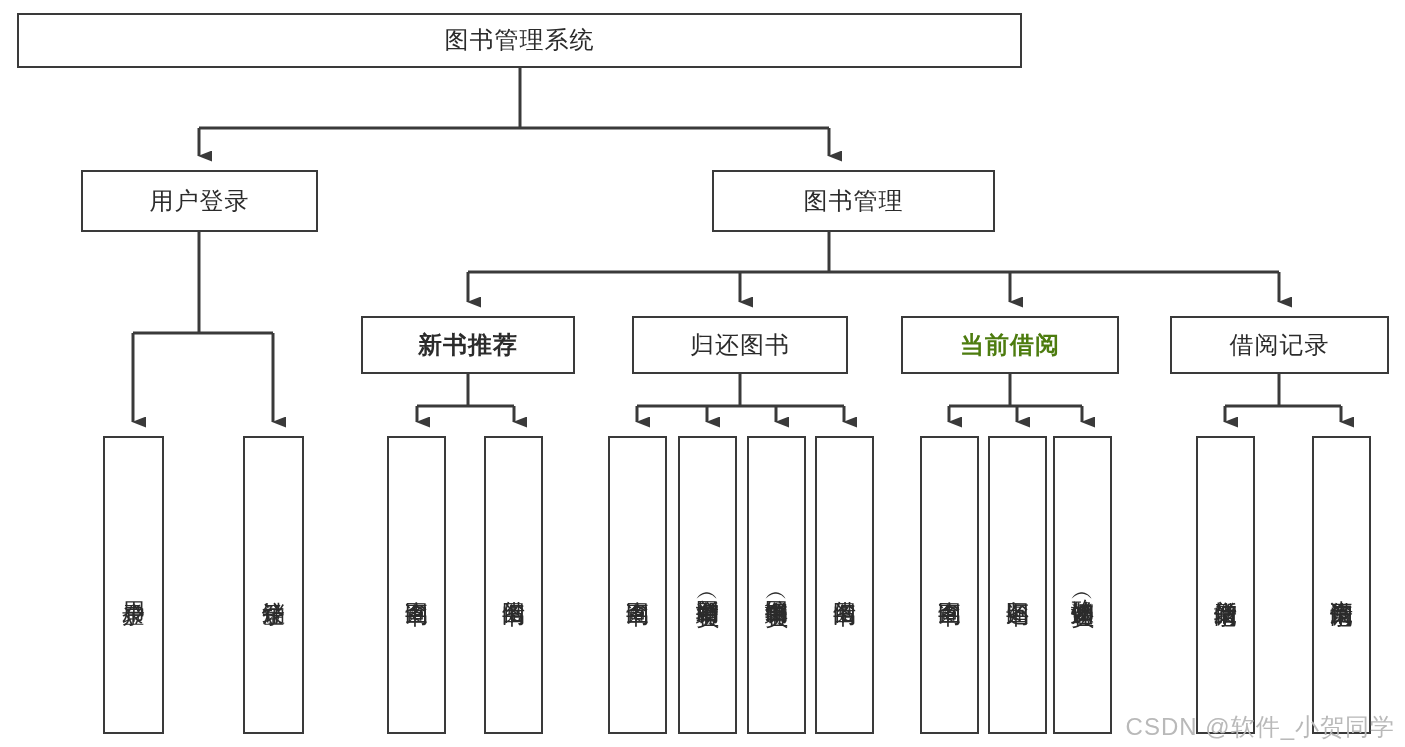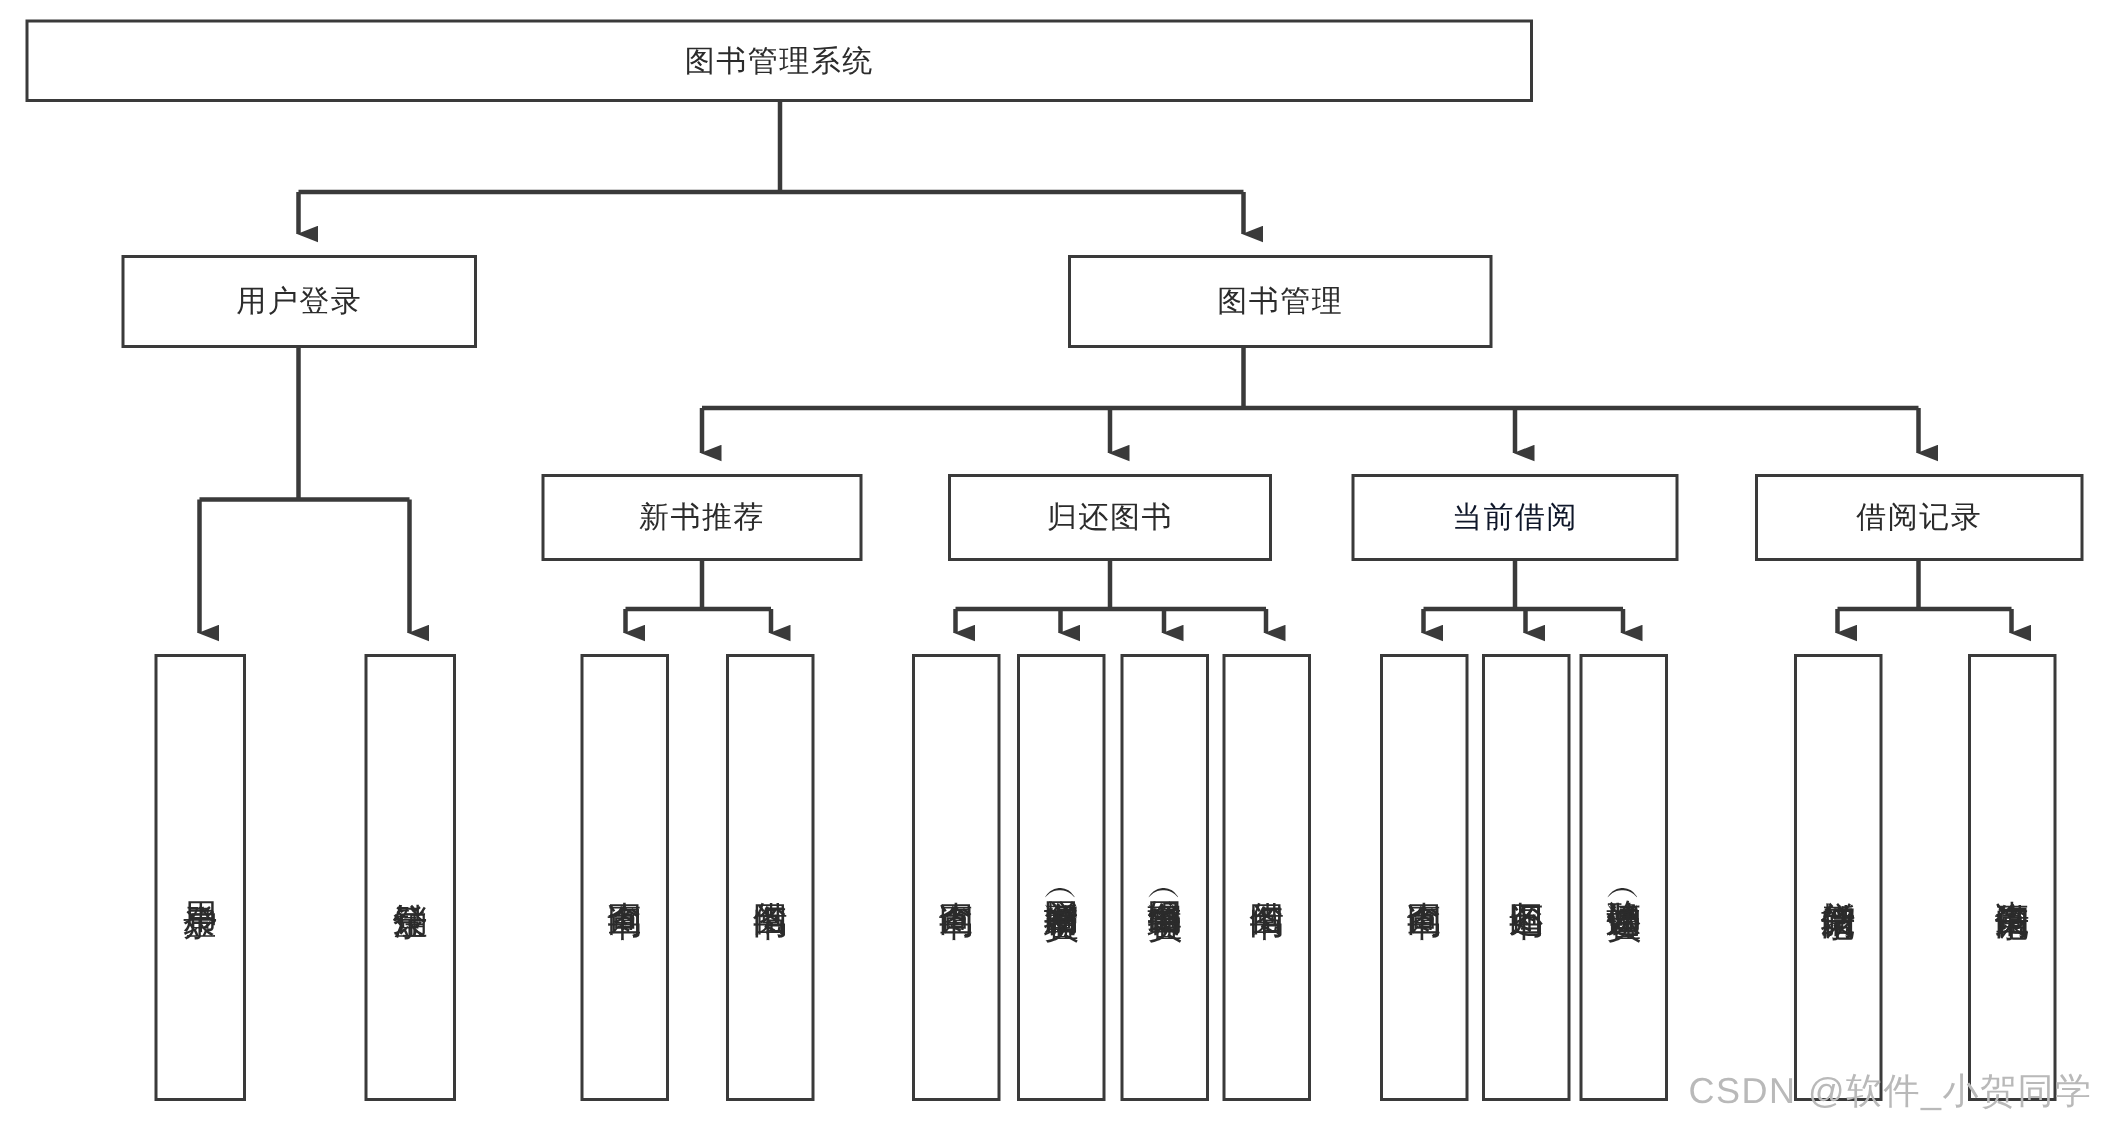--- a/index.html
+++ b/index.html
@@ -29,21 +29,21 @@
     position: absolute;
     box-sizing: border-box;
     background: #ffffff;
     border: 2px solid #3a3a3a;
     display: flex;
     align-items: center;
     justify-content: center;
     color: #2b2b2b;
   }
   .node.horiz {
-    font-size: 20px;
+    font-size: 24px;
     letter-spacing: 1px;
     line-height: 1.1;
   }
   .node.vert {
     font-size: 23px;
     line-height: 1.18;
     letter-spacing: 1px;
   }
   .node.vert .vtext {
     writing-mode: vertical-rl;
@@ -124,27 +124,27 @@
     <span class="htext">图书管理系统</span>
   </div>
 
   <div class="node horiz" style="left: 81px; top: 170px; width: 237px; height: 62px; border-color: rgb(58, 58, 58); background: rgb(255, 255, 255); color: rgb(43, 43, 43);">
     <span class="htext">用户登录</span>
   </div>
   <div class="node horiz" style="left: 712px; top: 170px; width: 283px; height: 62px; border-color: rgb(58, 58, 58); background: rgb(255, 255, 255); color: rgb(43, 43, 43);">
     <span class="htext">图书管理</span>
   </div>
 
-  <div class="node horiz" style="left: 361px; top: 316px; width: 214px; height: 58px; border-color: rgb(58, 58, 58); background: rgb(255, 255, 255); color: rgb(43, 43, 43);">
+  <div class="node horiz" style="left: 361px; top: 316px; width: 214px; height: 58px; border-color: rgb(58, 58, 58); background: rgb(255, 255, 255); color: rgb(43, 43, 43); font-weight: bold;">
     <span class="htext">新书推荐</span>
   </div>
   <div class="node horiz" style="left: 632px; top: 316px; width: 216px; height: 58px; border-color: rgb(58, 58, 58); background: rgb(255, 255, 255); color: rgb(43, 43, 43);">
     <span class="htext">归还图书</span>
   </div>
-  <div class="node horiz" style="left: 901px; top: 316px; width: 218px; height: 58px; border-color: rgb(58, 58, 58); background: rgb(255, 255, 255); color: #0f172a;">
+  <div class="node horiz" style="left: 901px; top: 316px; width: 218px; height: 58px; border-color: rgb(58, 58, 58); background: rgb(255, 255, 255); color: #4d7c0f; font-weight: bold;">
     <span class="htext">当前借阅</span>
   </div>
   <div class="node horiz" style="left: 1170px; top: 316px; width: 219px; height: 58px; border-color: rgb(58, 58, 58); background: rgb(255, 255, 255); color: rgb(43, 43, 43);">
     <span class="htext">借阅记录</span>
   </div>
 
   <div class="node vert" style="left: 103px; top: 436px; width: 61px; height: 298px; border-color: rgb(58, 58, 58); background: rgb(255, 255, 255); color: rgb(43, 43, 43);">
     <span class="vtext">用户登录</span>
   </div>
   <div class="node vert" style="left: 243px; top: 436px; width: 61px; height: 298px; border-color: rgb(58, 58, 58); background: rgb(255, 255, 255); color: rgb(43, 43, 43);">

